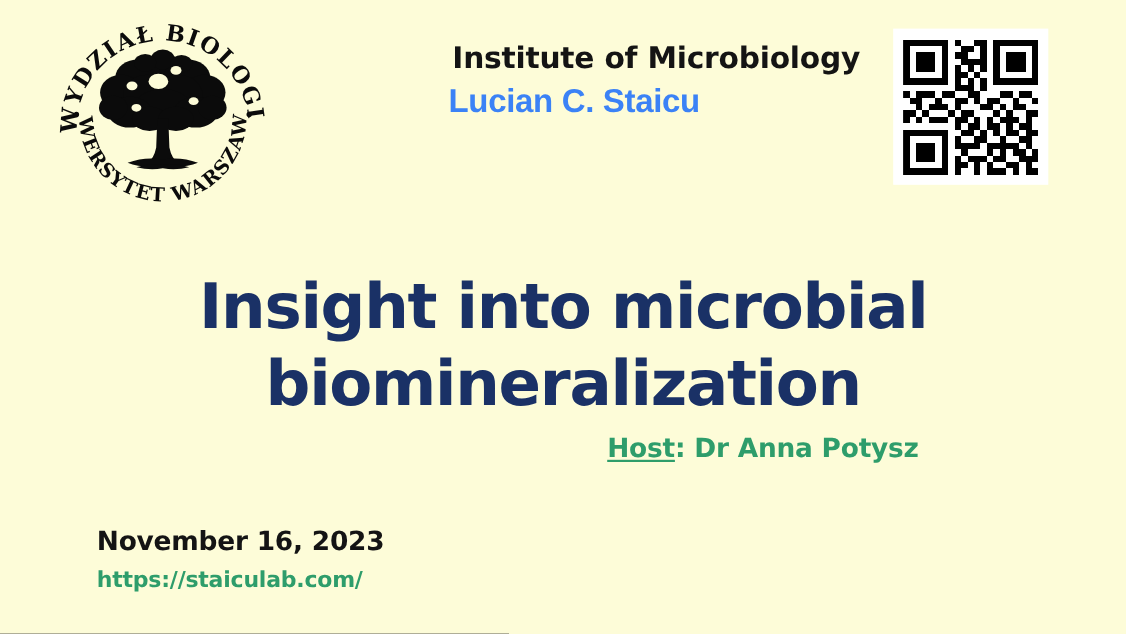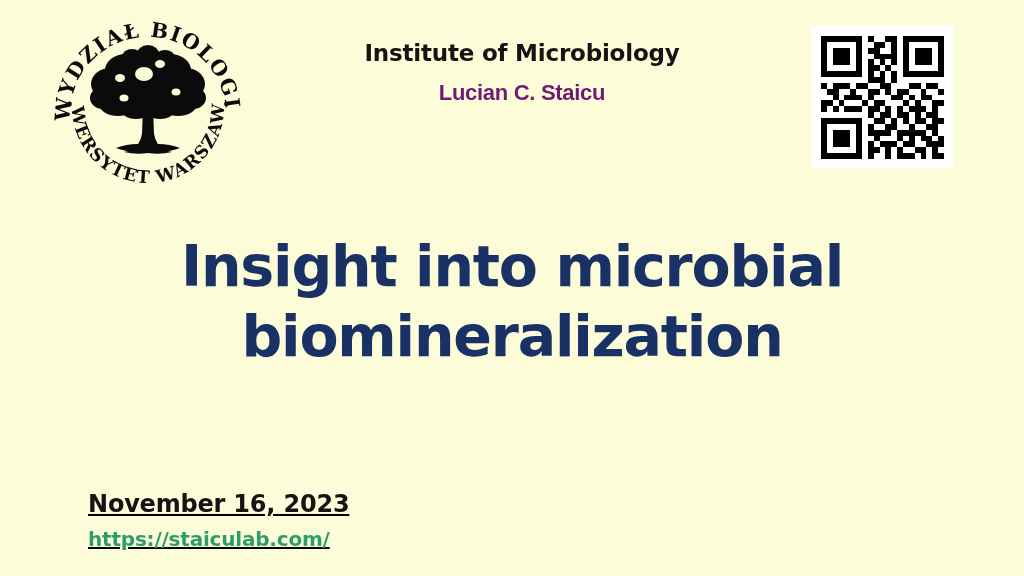--- a/index.html
+++ b/index.html
@@ -32,34 +32,35 @@
   #header-text {
     position: absolute;
     left: 262px;
     top: 38px;
     width: 520px;
     text-align: center;
     color: #111111;
   }
   .inst-line {
     font-family: "DejaVu Sans", sans-serif;
-    font-size: 23px;
+    font-size: 27px;
     font-weight: bold;
     line-height: 31px;
     letter-spacing: -0.2px;
     color: #141414;
+    text-align: right;
   }
   #presenter-name {
     font-family: "Liberation Sans", sans-serif;
-    font-size: 22px;
+    font-size: 30px;
     font-weight: bold;
     line-height: 40px;
     margin-top: 4px;
     letter-spacing: -0.3px;
-    color: #701a75;
+    color: #3b82f6;
   }
 
   
   #qr-panel {
     position: absolute;
     left: 812px;
     top: 26px;
     width: 141px;
     height: 142px;
     background: #ffffff;
@@ -73,21 +74,21 @@
     width: 123px;
     height: 123px;
     display: block;
   }
   #qr-canvas svg { display:block; width: 100%; height: 100%; }
 
   
   #main-title {
     position: absolute;
     left: 120px;
-    top: 193px;
+    top: 206px;
     width: 784px;
     text-align: center;
     font-family: "DejaVu Sans", sans-serif;
     font-weight: bold;
     font-size: 57px;
     line-height: 70px;
     letter-spacing: -1.2px;
     color: #1a3166;
   }
   #main-title .tl { display: block; }
@@ -107,25 +108,24 @@
   #host-label {
     text-decoration: underline;
     text-underline-offset: 3px;
     text-decoration-thickness: 2px;
   }
 
   
   #footer {
     position: absolute;
     left: 88px;
-    top: 488px;
+    top: 476px;
     font-family: "DejaVu Sans", sans-serif;
     font-weight: bold;
     letter-spacing: -0.2px;
-    text-decoration: underline;
   }
   #event-date {
     font-size: 24px;
     line-height: 33px;
     color: #141414;
   }
   #website-url {
     font-size: 20px;
     line-height: 33px;
     color: #2e9d6b;
@@ -443,20 +443,23 @@
         </svg>
       </div>
   </div>
 
   <h1 id="main-title">
     <span class="tl">Insight into microbial</span>
     <span class="tl">biomineralization</span>
   </h1>
 
   <div id="host-block">
+    <div>
+      <span id="host-label">Host</span><span>: </span><span>Dr Anna Potysz</span>
+    </div>
   </div>
 
   <div id="footer">
     <div id="event-date">November 16, 2023</div>
     <div id="website-url">https://staiculab.com/</div>
   </div>
 
 </div>
 
 </body></html>

